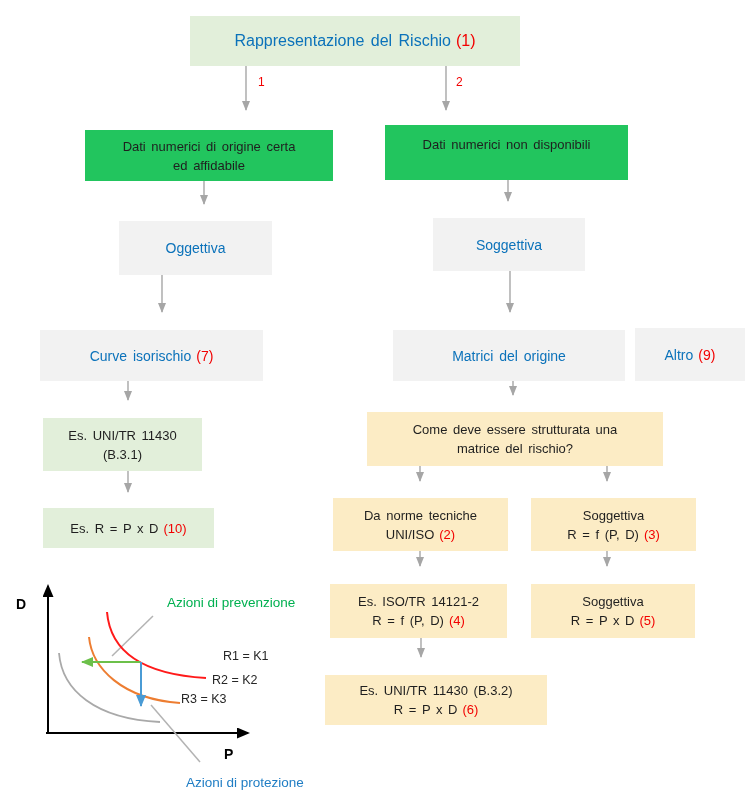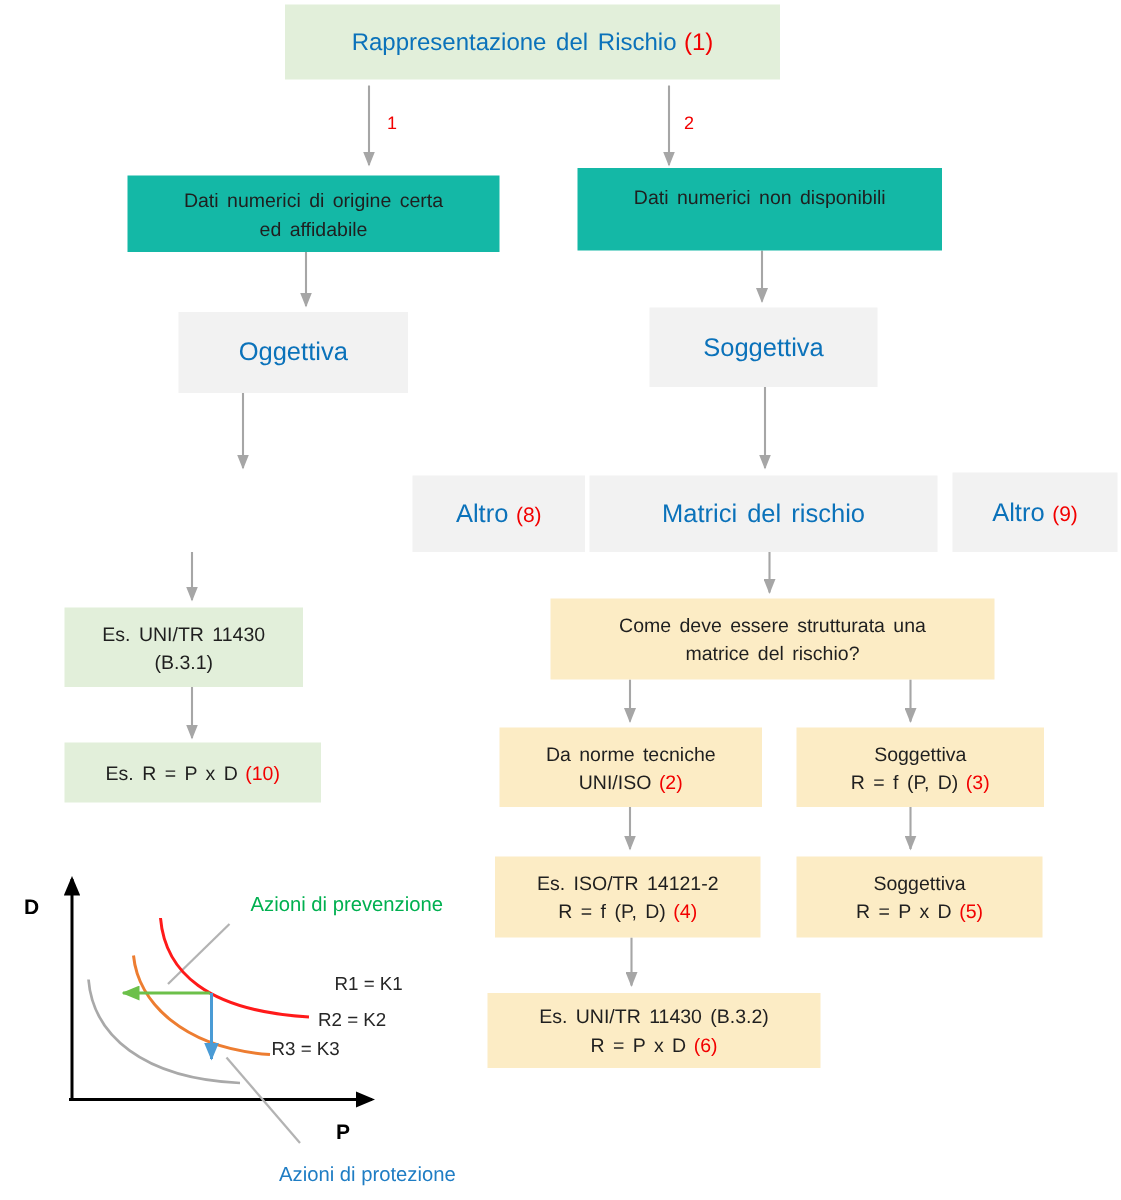--- a/index.html
+++ b/index.html
@@ -4,29 +4,29 @@
 <style>
   html,body{margin:0;padding:0;background:#ffffff;}
   .canvas{
     position:relative;width:747px;height:800px;background:#ffffff;
     font-family:"Liberation Sans",sans-serif;overflow:hidden;
   }
   .overlay{position:absolute;left:0;top:0;width:747px;height:800px;}
   .box{
     position:absolute;display:flex;flex-direction:column;justify-content:center;
     align-items:center;text-align:center;color:#1f1f1f;font-size:13px;
-    line-height:19px;word-spacing:2px;box-sizing:border-box;
+    line-height:19px;word-spacing:2px;box-sizing:border-box;margin-top:13px;
   }
   .bg-green{background:#e2efda;}
-  .bg-blue{background:#14b8a6;}
+  .bg-blue{background:#22c55e;}
   .bg-gray{background:#f2f2f2;}
   .bg-yellow{background:#fcecc5;}
   .v-top{justify-content:flex-start;padding-top:10px;}
   .title-text{font-size:16px;color:#0b72ba;}
-  .heading{font-size:17px;color:#0b72ba;line-height:22px;}
+  .heading{font-size:14px;color:#0b72ba;line-height:22px;}
   .num{color:#f20000;margin-left:5px;}
   .num-sm{font-size:14px;}
   .conn{stroke:#a6a6a6;stroke-width:1.4;fill:none;}
   .leader{stroke:#b3b3b3;stroke-width:1.5;fill:none;}
   .axis{stroke:#000;stroke-width:2;fill:none;}
   .axis-label{font-family:"Liberation Sans",sans-serif;font-size:14px;font-weight:bold;fill:#000;}
   .r-label{font-family:"Liberation Sans",sans-serif;font-size:12.5px;fill:#262626;}
   .prev-label{font-family:"Liberation Sans",sans-serif;font-size:13.5px;fill:#00b050;}
   .prot-label{font-family:"Liberation Sans",sans-serif;font-size:13.5px;fill:#1f7dc4;}
   .edge-num{font-family:"Liberation Sans",sans-serif;font-size:12px;fill:#f20000;}
@@ -112,27 +112,27 @@
   </div>
 
   <div class="box bg-gray" style="left:119px;top:208px;width:153px;height:54px">
     <div><span class="heading">Oggettiva</span></div>
   </div>
 
   <div class="box bg-gray" style="left:433px;top:205px;width:152px;height:53px">
     <div><span class="heading">Soggettiva</span></div>
   </div>
 
-
-  <div class="box bg-gray" style="left:275px;top:317px;width:115px;height:51px">
-    <div><span class="heading">Altro</span><span class="num num-sm">(8)</span></div>
+  <div class="box bg-gray" style="left:40px;top:317px;width:223px;height:51px">
+    <div><span class="heading">Curve isorischio</span><span class="num num-sm">(7)</span></div>
   </div>
 
+
   <div class="box bg-gray" style="left:393px;top:317px;width:232px;height:51px">
-    <div><span class="heading">Matrici del rischio</span></div>
+    <div><span class="heading">Matrici del origine</span></div>
   </div>
 
   <div class="box bg-gray" style="left:635px;top:315px;width:110px;height:53px">
     <div><span class="heading">Altro</span><span class="num num-sm">(9)</span></div>
   </div>
 
   <div class="box bg-green" style="left:43px;top:405px;width:159px;height:53px">
     <div>Es. UNI/TR 11430</div>
     <div>(B.3.1)</div>
   </div>

